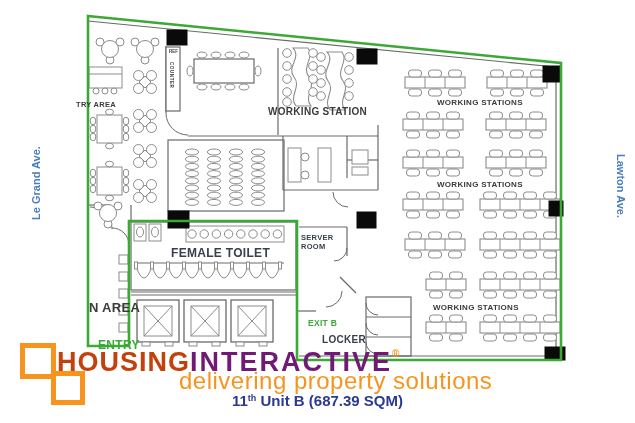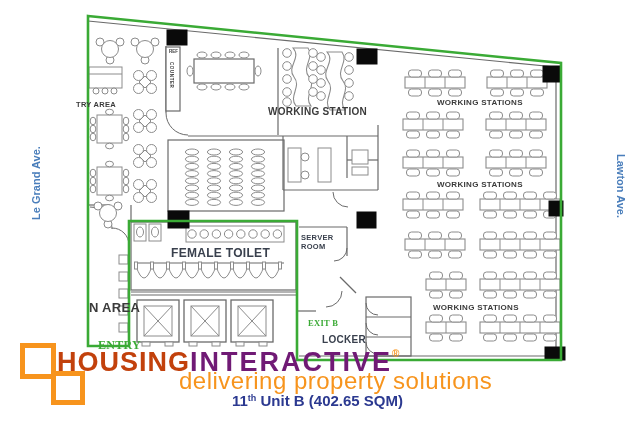--- a/index.html
+++ b/index.html
@@ -2,21 +2,21 @@
 <html><head>
 <meta charset="utf-8">
 <style>
   html,body{margin:0;padding:0;background:#fff;}
   .canvas{position:relative;width:635px;height:423px;background:#fff;overflow:hidden;
           font-family:"Liberation Sans",sans-serif;}
   svg{position:absolute;left:0;top:0;}
   .pl{position:absolute;font-weight:700;color:#3b3b3b;white-space:nowrap;z-index:2;
       font-family:"Liberation Sans",sans-serif;letter-spacing:.3px;}
   .navy{color:#39404d;}
-  .green{color:#3aaa35;font-family:Liberation Serif, serif;}
+  .green{color:#3aaa35;}
   .street{position:absolute;font-weight:700;font-size:11px;color:#4a7ebb;white-space:nowrap;z-index:2;}
   .street-left{left:36px;top:183px;transform:translate(-50%,-50%) rotate(-90deg);}
   .street-right{left:621px;top:186px;transform:translate(-50%,-50%) rotate(90deg);}
   .vert{writing-mode:vertical-rl;}
   
   .sq{position:absolute;background:#fff;border:5px solid #f7941d;z-index:3;}
   .sq1{left:20px;top:343px;width:26px;height:26px;}
   .sq2{left:51px;top:371px;width:24px;height:24px;}
   .logo{position:absolute;left:57px;top:340px;z-index:3;font-weight:800;font-size:27px;
         letter-spacing:1px;white-space:nowrap;line-height:28px;}
@@ -409,14 +409,14 @@
   <div class="pl navy" style="left:171px;top:246px;font-size:12px;">FEMALE TOILET</div>
   <div class="pl" style="left:89px;top:300px;font-size:13px;">N AREA</div>
   <div class="pl green" style="left:98px;top:338px;font-size:12px;z-index:1;">ENTRY</div>
   <div class="pl green" style="left:308px;top:318px;font-size:8.5px;">EXIT B</div>
   <div class="pl navy" style="left:322px;top:334px;font-size:10px;">LOCKER</div>
 
   <div class="sq sq1"></div>
   <div class="sq sq2"></div>
   <div class="logo"><span class="p1">HOUSING</span><span class="p2">INTERACTIVE</span><span class="reg">®</span></div>
   <div class="tagline">delivering property solutions</div>
-  <div class="unit-title"><span>11</span><span class="sup">th</span><span> Unit B (402.65 SQM)</span></div>
+  <div class="unit-title"><span>11</span><span class="sup">th</span><span> Unit B (687.39 SQM)</span></div>
 </div>
 
 </body></html>

